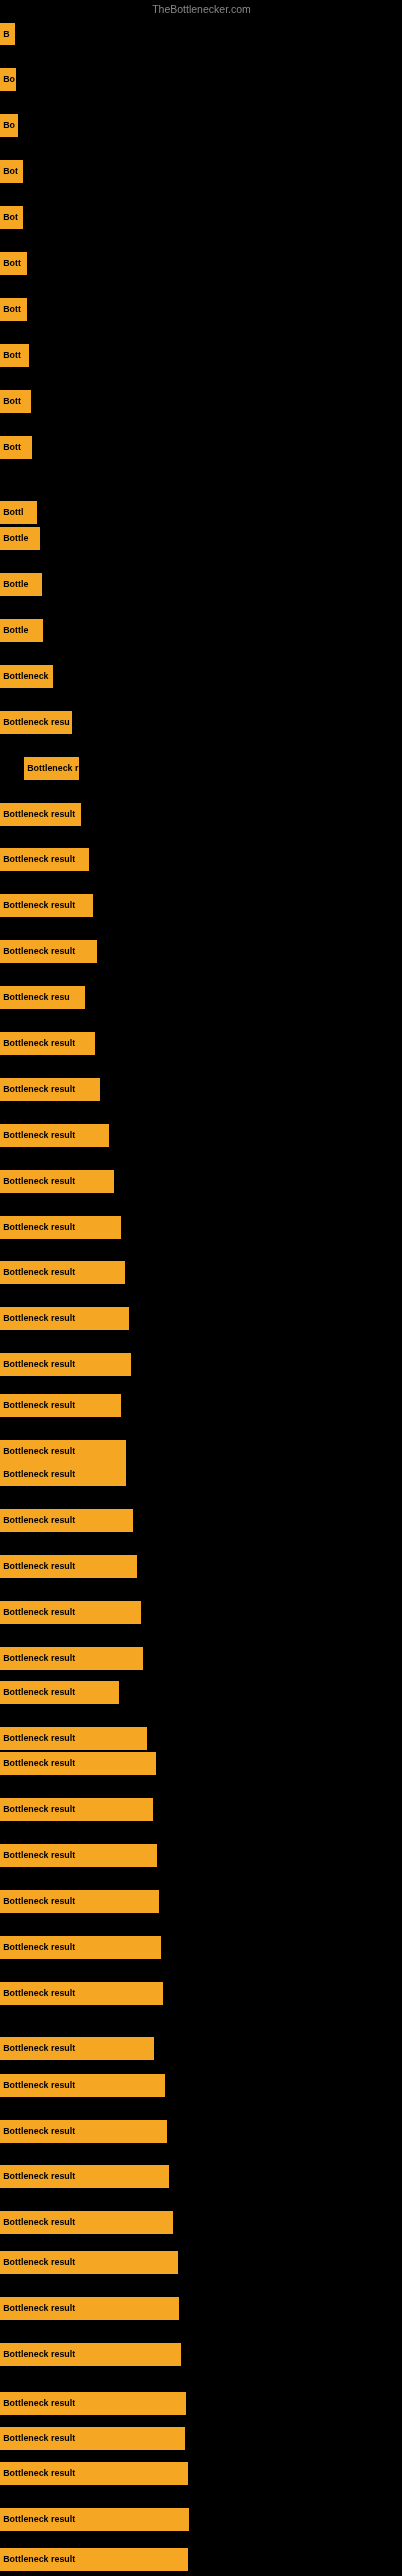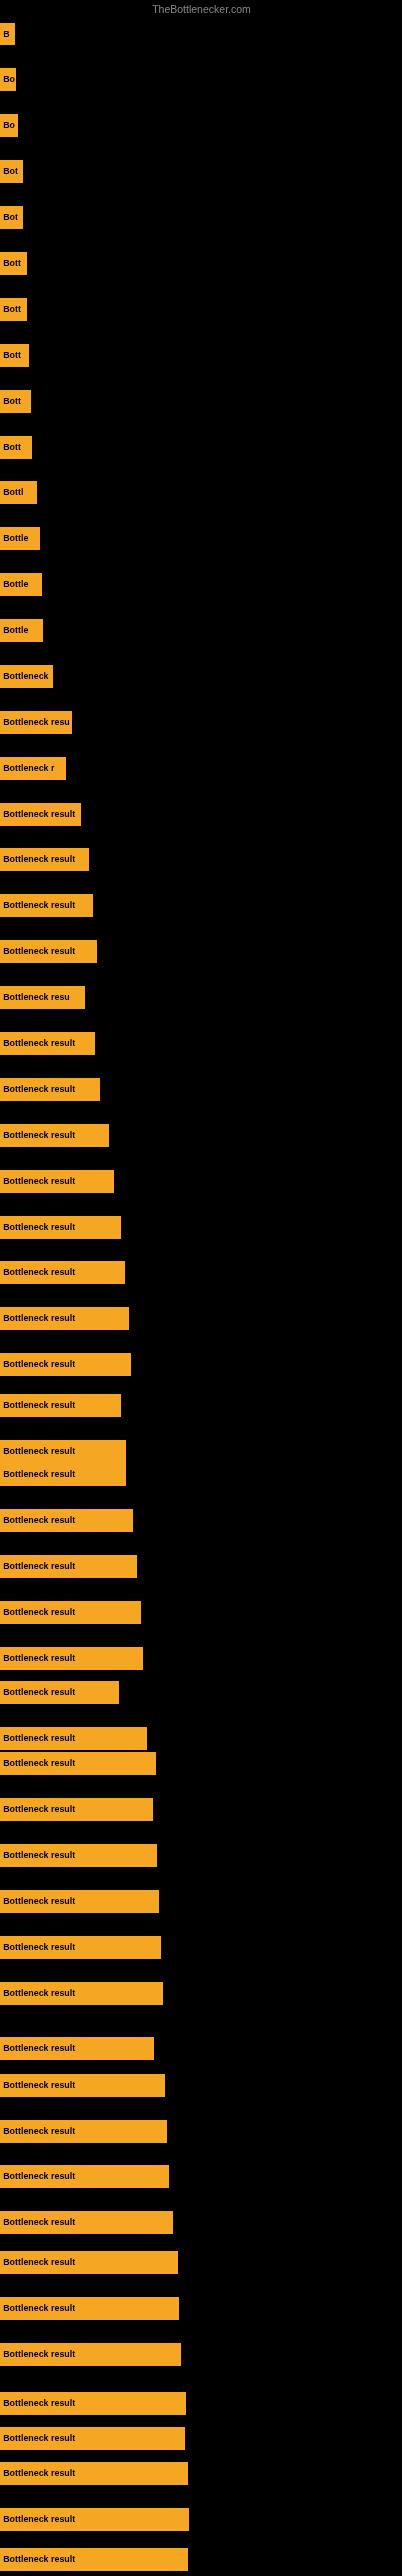--- a/index.html
+++ b/index.html
@@ -65,39 +65,39 @@
 <div class="bar-container" style="top: 344px; left: 0px;">
     <div class="bar" style="width: 29px;">Bott</div>
   </div>
 <div class="bar-container" style="top: 390px; left: 0px;">
     <div class="bar" style="width: 31px;">Bott</div>
   </div>
 <div class="bar-container" style="top: 436px; left: 0px;">
     <div class="bar" style="width: 32px;">Bott</div>
   </div>
 <div class="bar-container" style="top: 481px; left: 0px;">
-    <div class="bar" style="width: 37px;">Bottl</div>
+    <div class="bar" style="width: 37px; margin-top: 20px;">Bottl</div>
   </div>
 <div class="bar-container" style="top: 527px; left: 0px;">
     <div class="bar" style="width: 40px;">Bottle</div>
   </div>
 <div class="bar-container" style="top: 573px; left: 0px;">
     <div class="bar" style="width: 42px;">Bottle</div>
   </div>
 <div class="bar-container" style="top: 619px; left: 0px;">
     <div class="bar" style="width: 43px;">Bottle</div>
   </div>
 <div class="bar-container" style="top: 665px; left: 0px;">
     <div class="bar" style="width: 53px;">Bottleneck</div>
   </div>
 <div class="bar-container" style="top: 711px; left: 0px;">
     <div class="bar" style="width: 72px;">Bottleneck resu</div>
   </div>
 <div class="bar-container" style="top: 757px; left: 0px;">
-    <div class="bar" style="width: 66px;">Bottleneck r</div>
+    <div class="bar" style="width: 55px; margin-left: 24px;">Bottleneck r</div>
   </div>
 <div class="bar-container" style="top: 803px; left: 0px;">
     <div class="bar" style="width: 81px;">Bottleneck result</div>
   </div>
 <div class="bar-container" style="top: 848px; left: 0px;">
     <div class="bar" style="width: 89px;">Bottleneck result</div>
   </div>
 <div class="bar-container" style="top: 894px; left: 0px;">
     <div class="bar" style="width: 93px;">Bottleneck result</div>
   </div>

